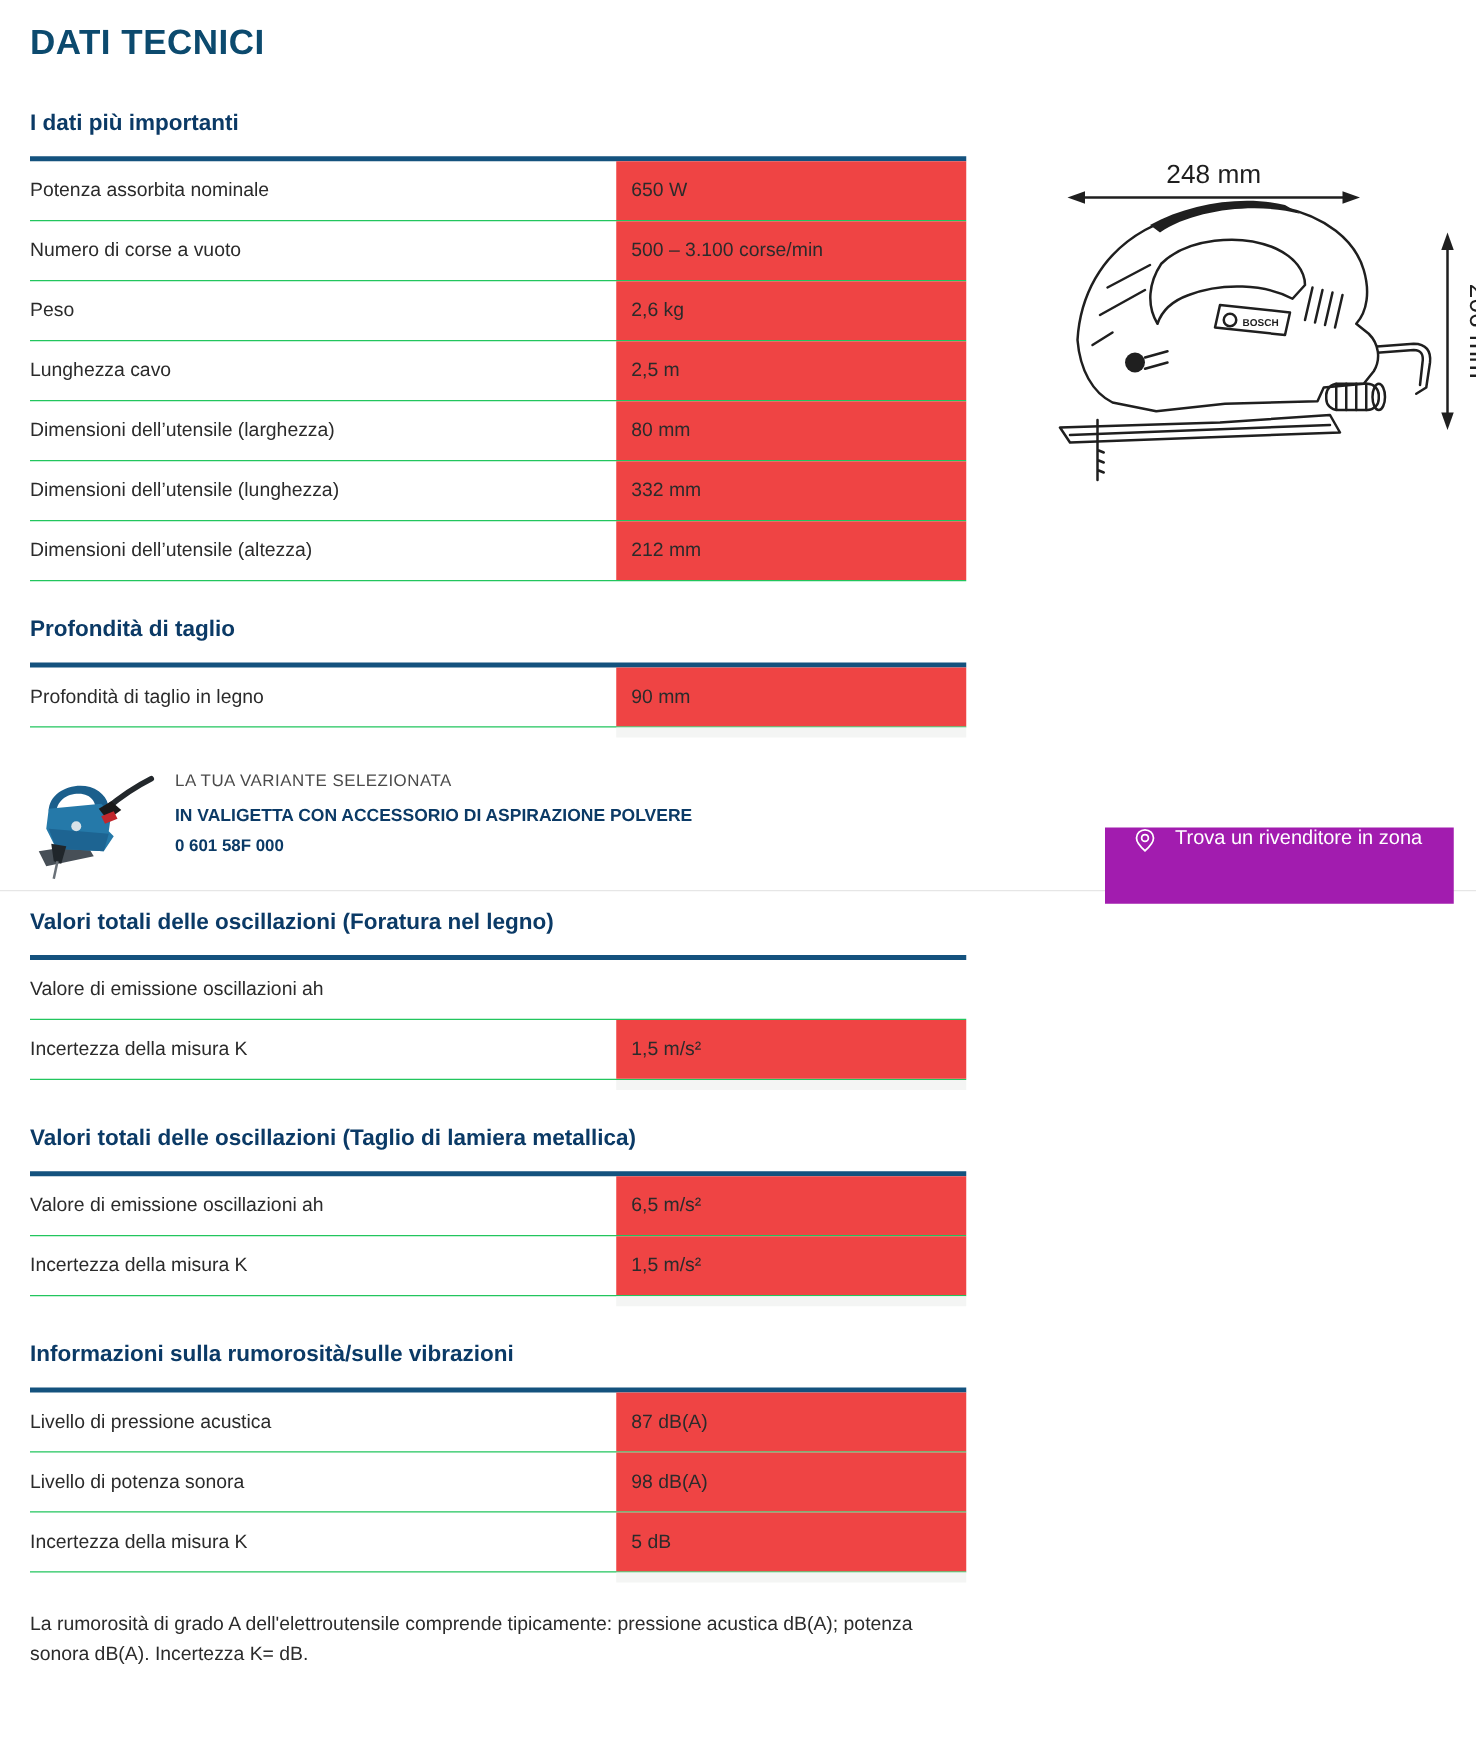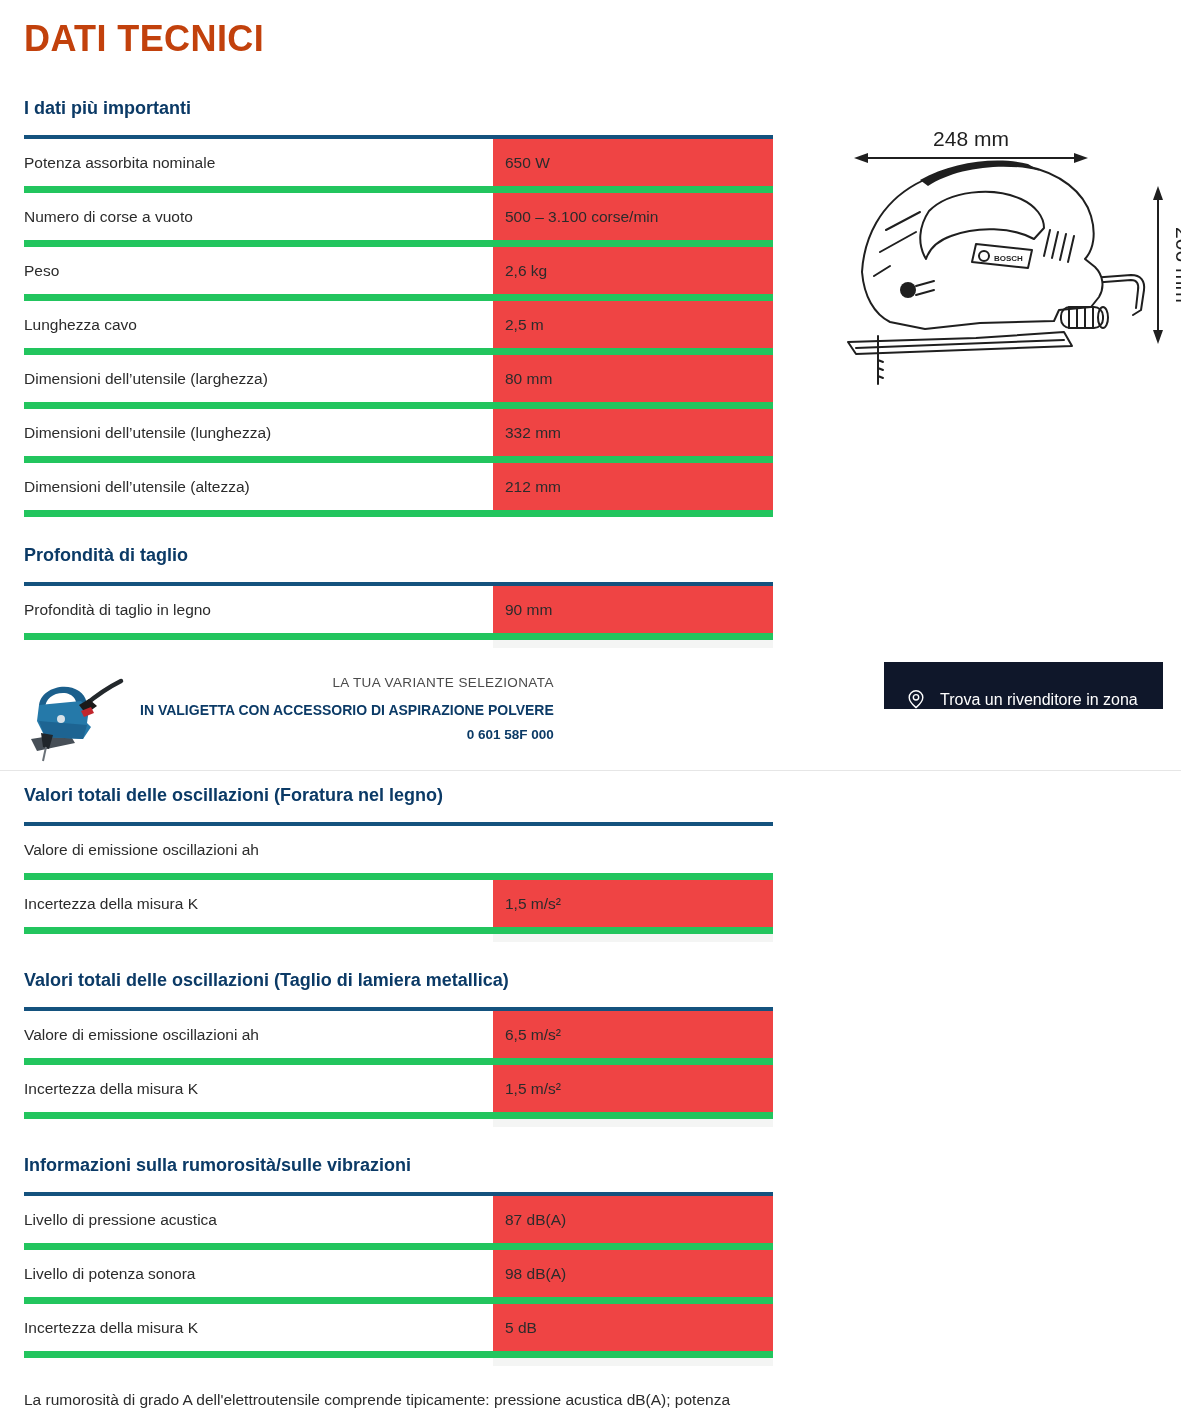--- a/index.html
+++ b/index.html
@@ -9,45 +9,45 @@
     min-height:1411px;
     box-sizing:border-box;
     padding:18px 0 30px 24px;
     background:#fff;
     font-family:"Liberation Sans",sans-serif;
     color:#262626;
     overflow:hidden;
   }
   .page-title{
     margin:0;
-    font-size:36px;
+    font-size:28px;
     font-weight:bold;
     letter-spacing:.4px;
-    color:#c2410c;
+    color:#0c4a6e;
   }
   .section-heading{
     margin:0;
     font-size:18px;
     font-weight:bold;
     color:#0b3a66;
     line-height:21px;
   }
   .mt-h1{margin-top:38px;}
   .mt-h {margin-top:28px;}
   .mt-h3{margin-top:14px;}
   .spec-table{
     width:749px;
     margin-top:16px;
     border-top:4px solid #14527e;
   }
   .spec-row{
     display:flex;
     align-items:stretch;
     height:47px;
-    border-bottom:7px solid #22c55e;
+    border-bottom:1px solid #22c55e;
   }
   .spec-label{
     width:469px;
     display:flex;
     align-items:center;
     font-size:15.5px;
     color:#2b2b2b;
   }
   .spec-value{
     width:280px;
@@ -73,21 +73,20 @@
     left:828px;
     top:110px;
     width:380px;
     height:290px;
   }
   
   .variant{
     margin-top:27px;
     display:flex;
     align-items:flex-start;
-    text-align:right;
   }
   .variant-thumb{
     width:102px;
     height:88px;
     flex:0 0 auto;
     margin-right:14px;
   }
   .variant-eyebrow{
     font-size:13.5px;
     letter-spacing:.4px;
@@ -107,29 +106,29 @@
     margin-top:4px;
     font-size:13.5px;
     font-weight:bold;
     color:#0b3a66;
   }
   .dealer-btn{
     position:absolute;
     left:884px;
     top:662px;
     width:279px;
-    height:47px;
+    height:61px;
     border:none;
     border-radius:0;
-    background:#0f172a;
+    background:#a21caf;
     color:#ffffff;
     font-family:"Liberation Sans",sans-serif;
     font-size:16px;
     display:flex;
-    align-items:flex-end;
+    align-items:flex-start;
     gap:14px;
     padding:0 0 0 22px;
     cursor:pointer;
     box-sizing:border-box;
   }
   .dealer-btn .pin{width:20px;height:20px;flex:0 0 auto;display:block;}
   .divider{
     width:1181px;
     margin-left:-24px;
     margin-top:7px;

